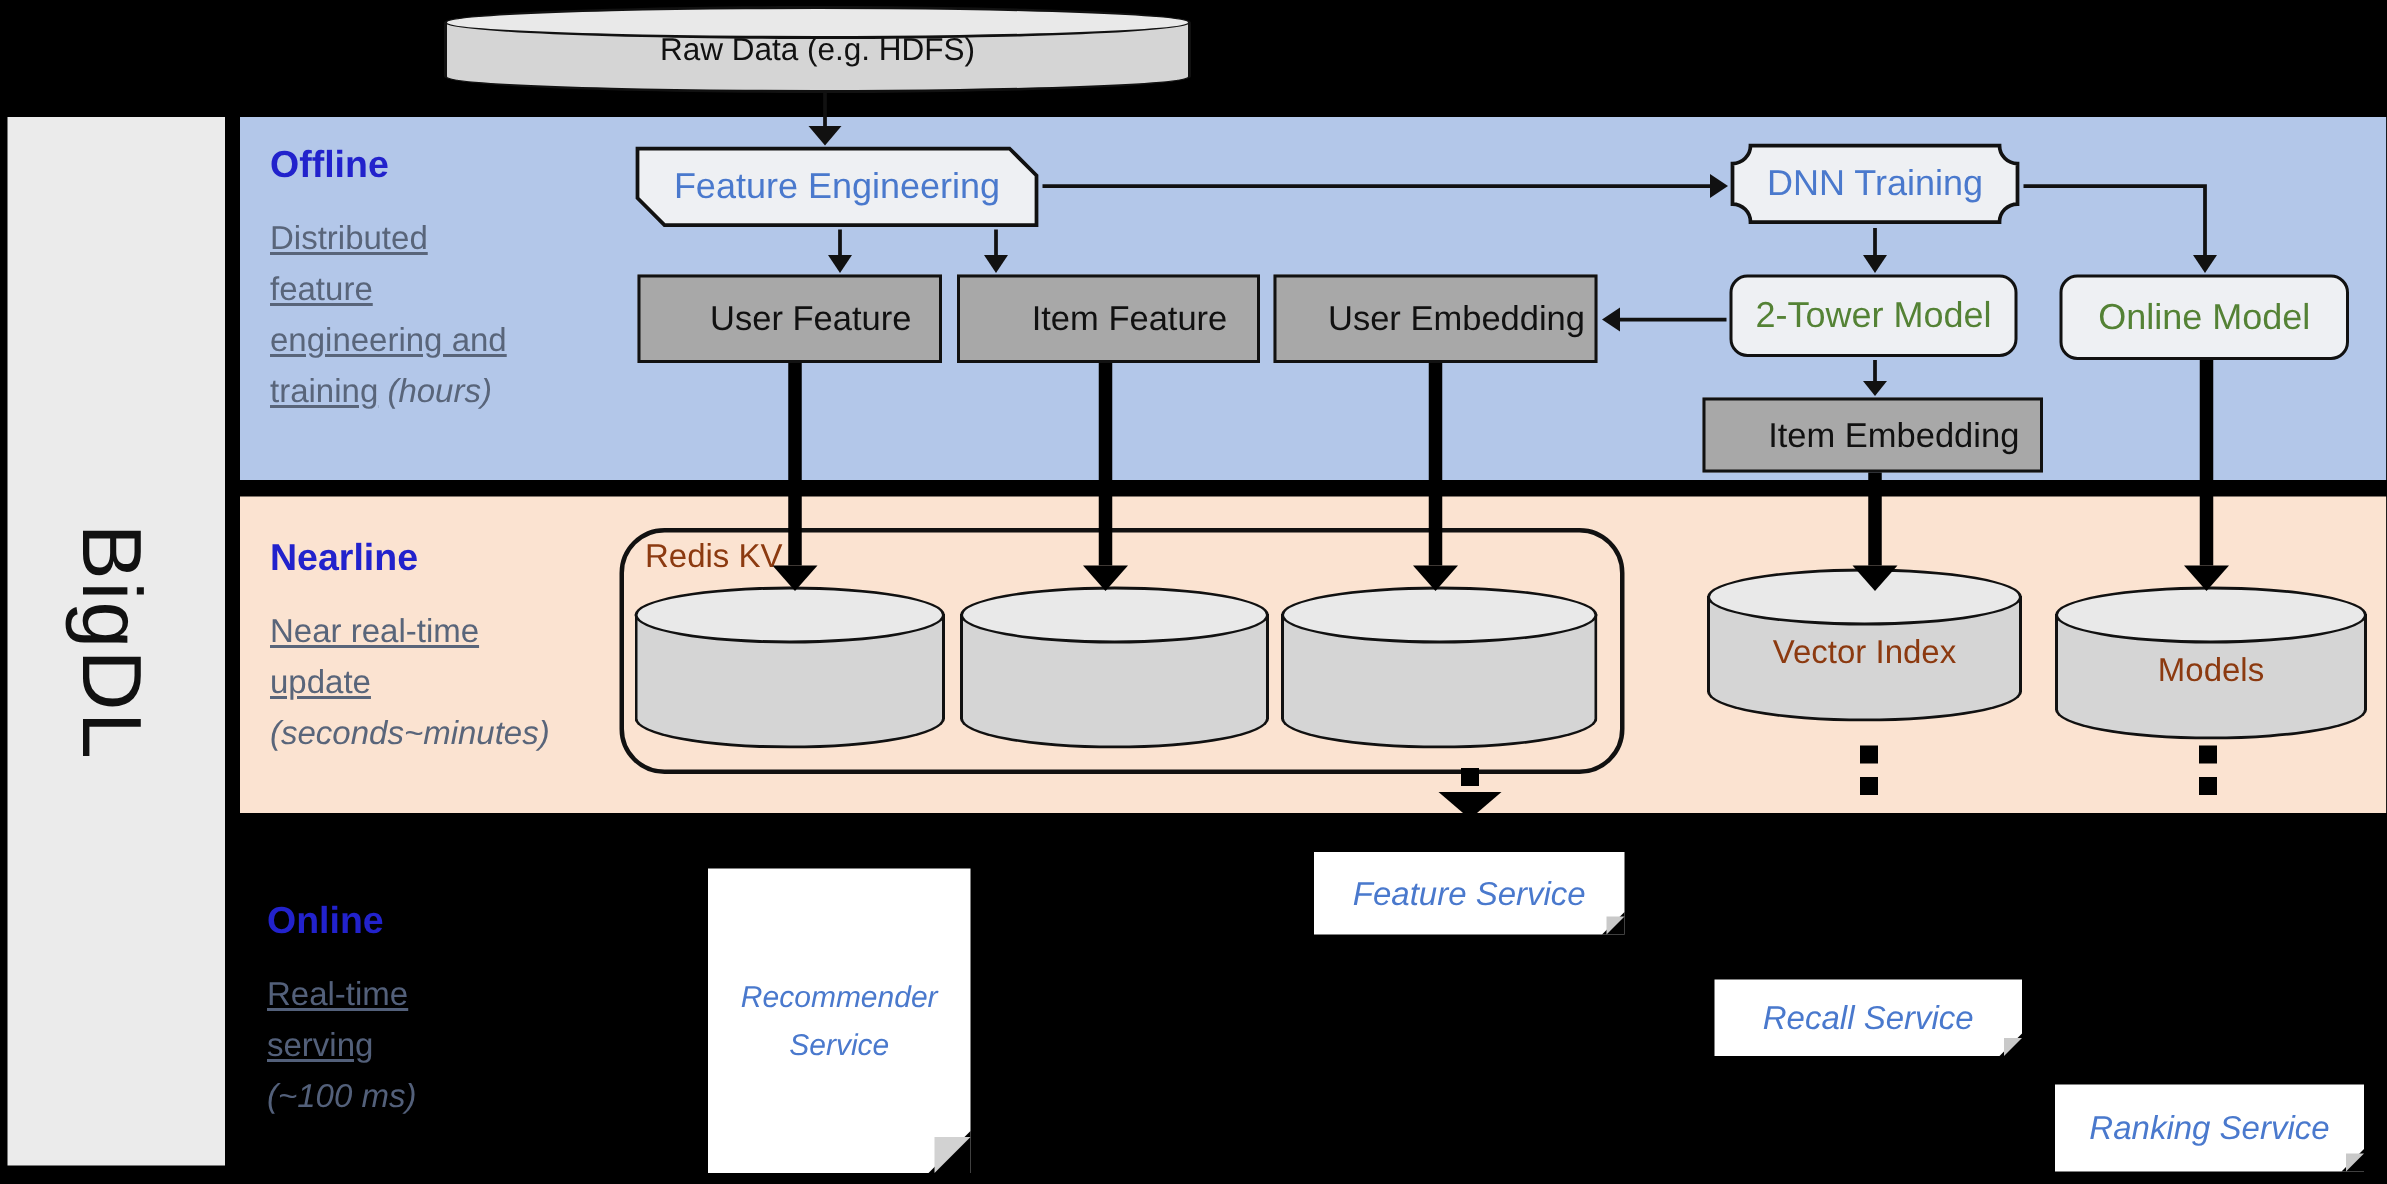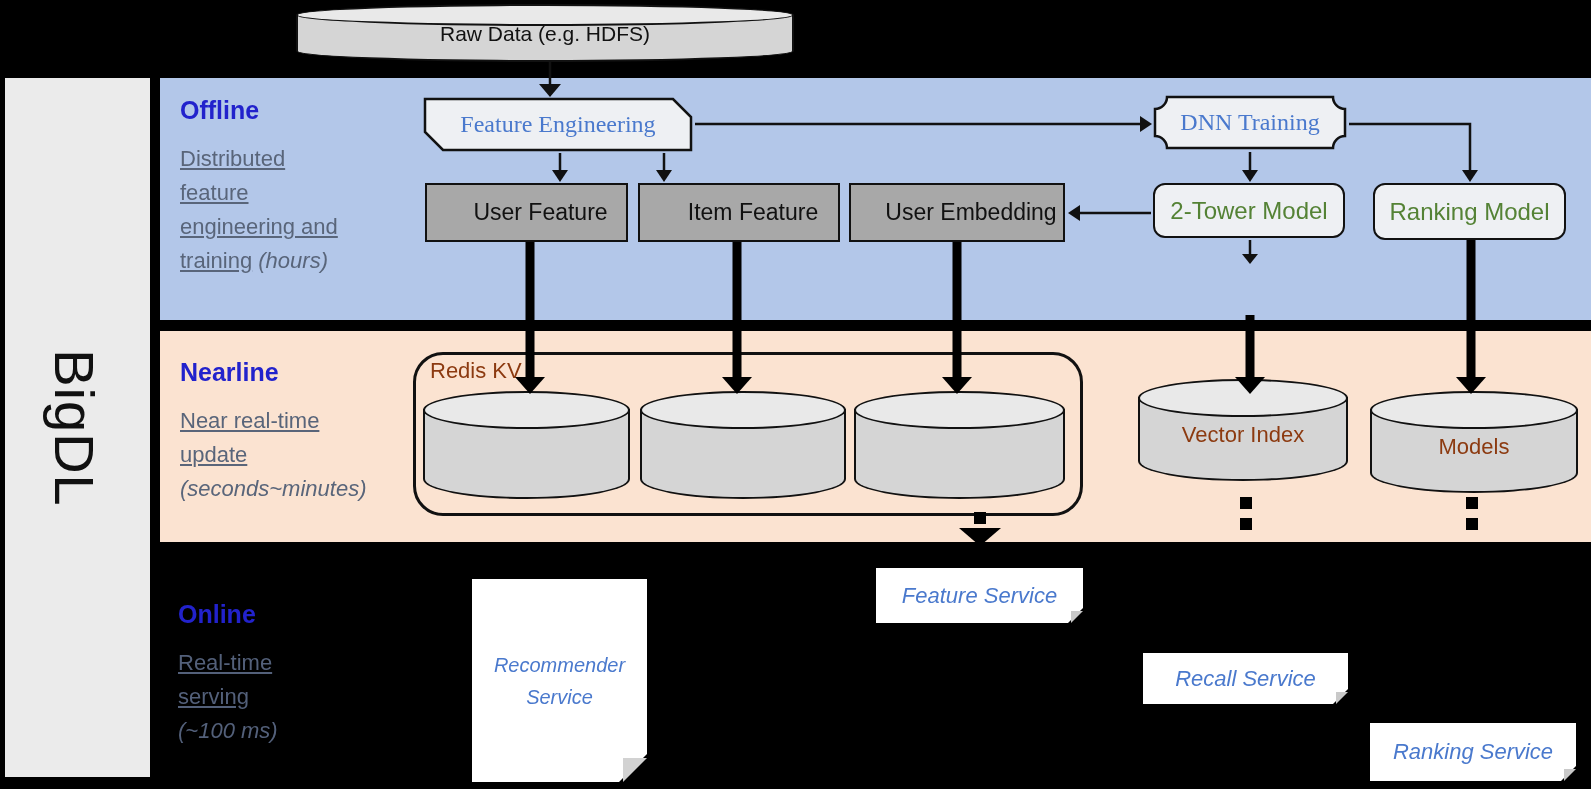--- a/index.html
+++ b/index.html
@@ -35,21 +35,21 @@
 
   
   .gbox{position:absolute;background:#a8a8a8;border:2.5px solid #111;box-sizing:border-box;
      display:flex;align-items:center;justify-content:center;font-size:23px;color:#111;padding-left:28px;}
   .rbox{position:absolute;background:#eef0f3;border:2.5px solid #111;border-radius:12px;
      box-sizing:border-box;display:flex;align-items:center;justify-content:center;font-size:24px;}
   .shape-node{position:absolute;}
   .shape-node svg{position:absolute;left:0;top:0;}
   .shape-node .node-label{position:absolute;left:0;right:0;top:0;bottom:0;
      display:flex;align-items:center;justify-content:center;font-size:24px;}
-  .txt-blue{color:#4a79cd;font-family:Liberation Serif, serif;}
+  .txt-blue{color:#4a79cd;}
   .txt-green{color:#548235;}
 
   
   .redis-box{position:absolute;border:3px solid #111;border-radius:30px;background:transparent;}
   .redis-label{position:absolute;font-size:22px;color:#8c3a10;font-weight:400;}
 
   
   .svc{position:absolute;background:#fff;display:flex;align-items:center;justify-content:center;
      font-size:22px;color:#4a79cd;font-style:italic;}
   .svc::before{content:"";position:absolute;right:0;bottom:0;width:0;height:0;
@@ -124,21 +124,24 @@
     <svg width="194" height="55" viewBox="0 0 194 55">
       <path d="M14,2 A12,12 0 0 1 2,14 L2,41 A12,12 0 0 1 14,53 L180,53 A12,12 0 0 1 192,41 L192,14 A12,12 0 0 1 180,2 Z" fill="#eef0f3" stroke="#111" stroke-width="2.5"></path>
     </svg>
     <span class="node-label txt-blue">DNN Training</span>
   </div>
 
   <div class="rbox txt-green" style="left:1153px;top:183px;width:192px;height:55px">
     <span>2-Tower Model</span>
   </div>
   <div class="rbox txt-green" style="left:1373px;top:183px;width:193px;height:57px">
-    <span>Ranking Model</span>
+    <span>Online Model</span>
+  </div>
+  <div class="gbox" style="left:1135px;top:265px;width:227px;height:50px">
+    <span>Item Embedding</span>
   </div>
 
   <div class="redis-box" style="left:413px;top:352px;width:664px;height:158px"></div>
   <div class="redis-label" style="left:430px;top:358px">Redis KV</div>
 
   <div class="cyl" style="left:423px;top:391px;width:207px;height:108px">
     <div class="cyl-body"></div>
     <div class="cyl-top"></div>
   </div>
   <div class="cyl" style="left:640px;top:391px;width:206px;height:108px">

